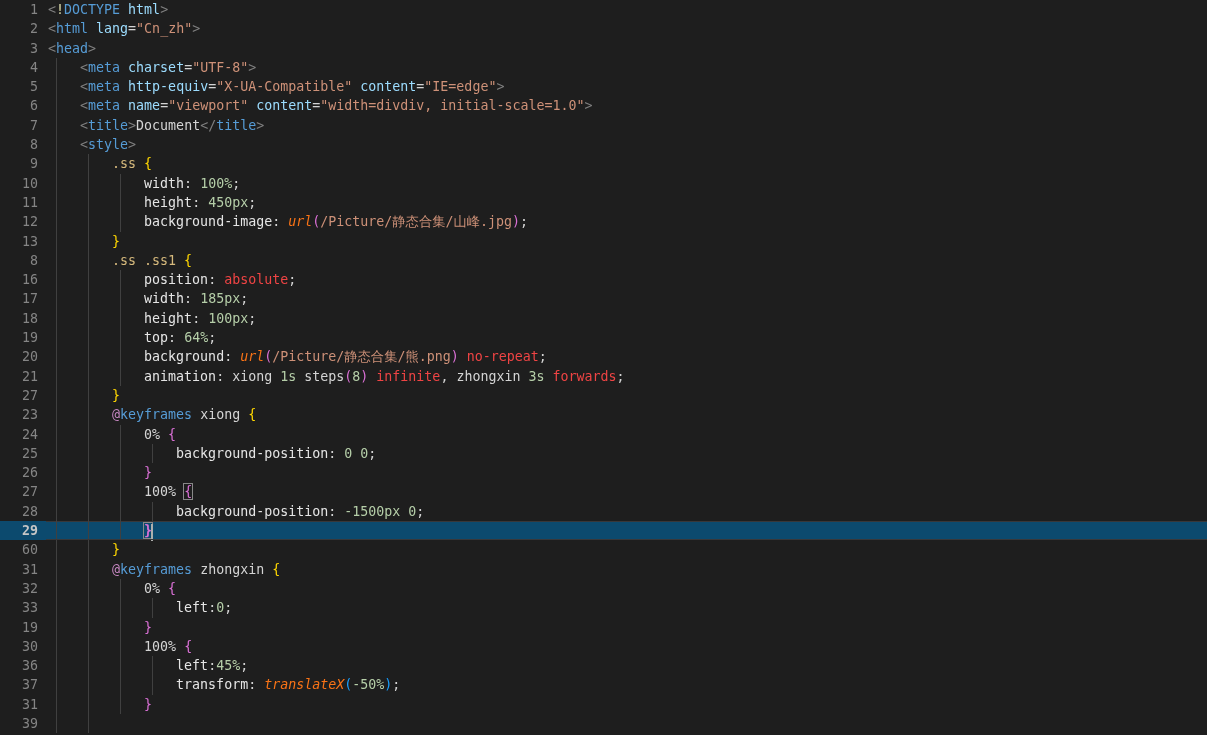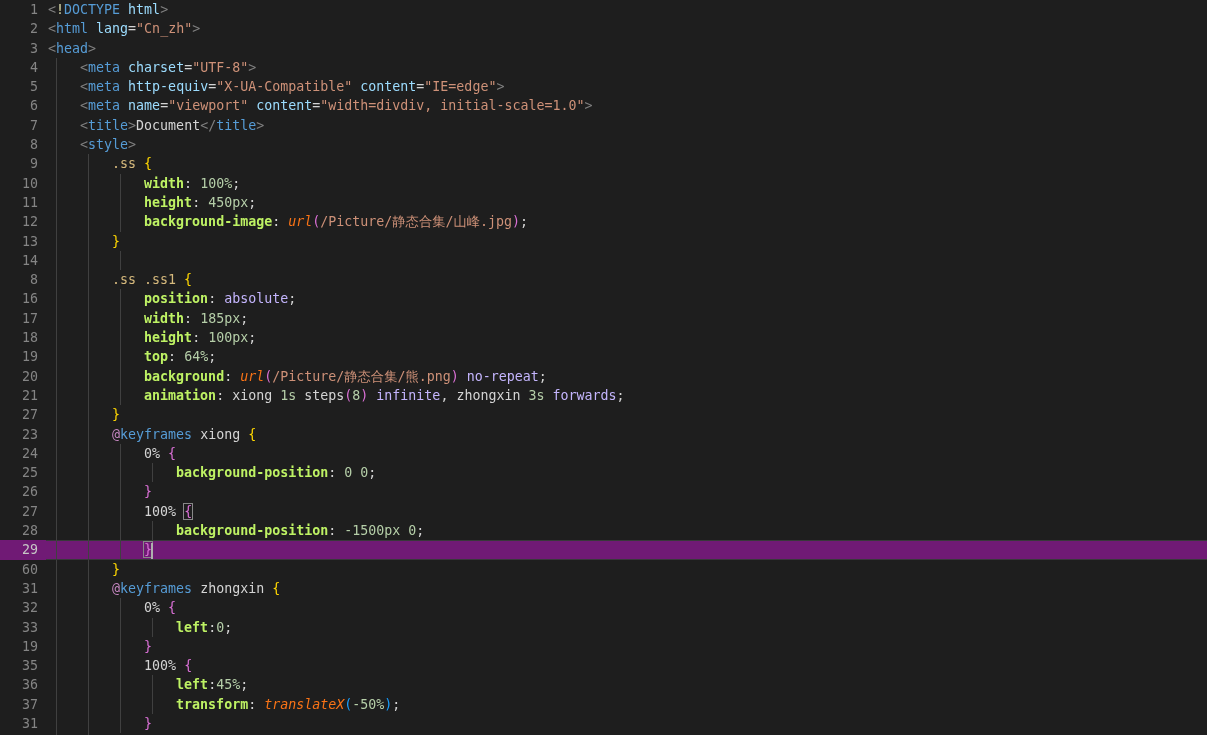--- a/index.html
+++ b/index.html
@@ -42,21 +42,22 @@
     box-sizing: border-box;
     color: #858585;
     font-size: 13.3px;
     line-height: 19.3px;
     letter-spacing: 0px;
   }
 
   .line.active .gutter { color: #c6c6c6; }
 
   .line.active {
-    background: #701a75;
+    background: #0c4a6e;
+    font-weight: bold;
   }
   .line.active::before {
     content: "";
     position: absolute;
     left: 46px; right: 0; top: 0;
     border-top: 1px solid #38383a;
     pointer-events: none;
   }
   .line.active::after {
     content: "";
@@ -92,23 +93,23 @@
   }
 
   
   .t-punct   { color: #808080; }
   .t-tag     { color: #569cd6; }
   .t-attr    { color: #9cdcfe; }
   .t-eq      { color: #d4d4d4; }
   .t-str     { color: #ce9178; }
   .t-text    { color: #d4d4d4; }
   .t-sel     { color: #d7ba7d; }
-  .t-prop    { color: #bef264; font-weight: bold; }
+  .t-prop    { color: #e5e5e5; }
   .t-num     { color: #b5cea8; }
-  .t-kw      { color: #c4b5fd; text-align: center; }
+  .t-kw      { color: #ef4444; text-align: center; }
   .t-fn      { color: #f97316; font-style: italic; }
   .t-plain   { color: #d4d4d4; }
   .t-at      { color: #c586c0; }
   .t-atname  { color: #569cd6; }
   .t-br1     { color: #ffd700; }
   .t-br2     { color: #da70d6; }
   .t-br3     { color: #179fff; }
   .t-doct    { color: #dcdcaa; }
 
   .bracket-match {
@@ -138,40 +139,39 @@
       <div class="line"><div class="gutter">4</div><div class="guides"><div class="guide" style="left: 0px;"></div></div><div class="code"><span class="t-plain">    </span><span class="t-punct">&lt;</span><span class="t-tag">meta</span><span class="t-plain"> </span><span class="t-attr">charset</span><span class="t-eq">=</span><span class="t-str">"UTF-8"</span><span class="t-punct">&gt;</span></div></div>
       <div class="line"><div class="gutter">5</div><div class="guides"><div class="guide" style="left: 0px;"></div></div><div class="code"><span class="t-plain">    </span><span class="t-punct">&lt;</span><span class="t-tag">meta</span><span class="t-plain"> </span><span class="t-attr">http-equiv</span><span class="t-eq">=</span><span class="t-str">"X-UA-Compatible"</span><span class="t-plain"> </span><span class="t-attr">content</span><span class="t-eq">=</span><span class="t-str">"IE=edge"</span><span class="t-punct">&gt;</span></div></div>
       <div class="line"><div class="gutter">6</div><div class="guides"><div class="guide" style="left: 0px;"></div></div><div class="code"><span class="t-plain">    </span><span class="t-punct">&lt;</span><span class="t-tag">meta</span><span class="t-plain"> </span><span class="t-attr">name</span><span class="t-eq">=</span><span class="t-str">"viewport"</span><span class="t-plain"> </span><span class="t-attr">content</span><span class="t-eq">=</span><span class="t-str">"width=divdiv, initial-scale=1.0"</span><span class="t-punct">&gt;</span></div></div>
       <div class="line"><div class="gutter">7</div><div class="guides"><div class="guide" style="left: 0px;"></div></div><div class="code"><span class="t-plain">    </span><span class="t-punct">&lt;</span><span class="t-tag">title</span><span class="t-punct">&gt;</span><span class="t-text">Document</span><span class="t-punct">&lt;/</span><span class="t-tag">title</span><span class="t-punct">&gt;</span></div></div>
       <div class="line"><div class="gutter">8</div><div class="guides"><div class="guide" style="left: 0px;"></div></div><div class="code"><span class="t-plain">    </span><span class="t-punct">&lt;</span><span class="t-tag">style</span><span class="t-punct">&gt;</span></div></div>
       <div class="line"><div class="gutter">9</div><div class="guides"><div class="guide" style="left: 0px;"></div><div class="guide" style="left: 32.05px;"></div></div><div class="code"><span class="t-plain">        </span><span class="t-sel">.ss</span><span class="t-plain"> </span><span class="t-br1">{</span></div></div>
       <div class="line"><div class="gutter">10</div><div class="guides"><div class="guide" style="left: 0px;"></div><div class="guide" style="left: 32.05px;"></div><div class="guide" style="left: 64.1px;"></div></div><div class="code"><span class="t-plain">            </span><span class="t-prop">width</span><span class="t-plain">: </span><span class="t-num">100%</span><span class="t-plain">;</span></div></div>
       <div class="line"><div class="gutter">11</div><div class="guides"><div class="guide" style="left: 0px;"></div><div class="guide" style="left: 32.05px;"></div><div class="guide" style="left: 64.1px;"></div></div><div class="code"><span class="t-plain">            </span><span class="t-prop">height</span><span class="t-plain">: </span><span class="t-num">450px</span><span class="t-plain">;</span></div></div>
       <div class="line"><div class="gutter">12</div><div class="guides"><div class="guide" style="left: 0px;"></div><div class="guide" style="left: 32.05px;"></div><div class="guide" style="left: 64.1px;"></div></div><div class="code"><span class="t-plain">            </span><span class="t-prop">background-image</span><span class="t-plain">: </span><span class="t-fn">url</span><span class="t-br2">(</span><span class="t-str">/Picture/静态合集/山峰.jpg</span><span class="t-br2">)</span><span class="t-plain">;</span></div></div>
       <div class="line"><div class="gutter">13</div><div class="guides"><div class="guide" style="left: 0px;"></div><div class="guide" style="left: 32.05px;"></div></div><div class="code"><span class="t-plain">        </span><span class="t-br1">}</span></div></div>
-      <div class="line"><div class="gutter">14</div><div class="guides"><div class="guide" style="left: 0px;"></div><div class="guide" style="left: 32.05px;"></div><div class="guide" style="left: 64.1px;"></div></div><div class="code"></div></div>
       <div class="line"><div class="gutter">8</div><div class="guides"><div class="guide" style="left: 0px;"></div><div class="guide" style="left: 32.05px;"></div></div><div class="code"><span class="t-plain">        </span><span class="t-sel">.ss .ss1</span><span class="t-plain"> </span><span class="t-br1">{</span></div></div>
       <div class="line"><div class="gutter">16</div><div class="guides"><div class="guide" style="left: 0px;"></div><div class="guide" style="left: 32.05px;"></div><div class="guide" style="left: 64.1px;"></div></div><div class="code"><span class="t-plain">            </span><span class="t-prop">position</span><span class="t-plain">: </span><span class="t-kw">absolute</span><span class="t-plain">;</span></div></div>
       <div class="line"><div class="gutter">17</div><div class="guides"><div class="guide" style="left: 0px;"></div><div class="guide" style="left: 32.05px;"></div><div class="guide" style="left: 64.1px;"></div></div><div class="code"><span class="t-plain">            </span><span class="t-prop">width</span><span class="t-plain">: </span><span class="t-num">185px</span><span class="t-plain">;</span></div></div>
       <div class="line"><div class="gutter">18</div><div class="guides"><div class="guide" style="left: 0px;"></div><div class="guide" style="left: 32.05px;"></div><div class="guide" style="left: 64.1px;"></div></div><div class="code"><span class="t-plain">            </span><span class="t-prop">height</span><span class="t-plain">: </span><span class="t-num">100px</span><span class="t-plain">;</span></div></div>
       <div class="line"><div class="gutter">19</div><div class="guides"><div class="guide" style="left: 0px;"></div><div class="guide" style="left: 32.05px;"></div><div class="guide" style="left: 64.1px;"></div></div><div class="code"><span class="t-plain">            </span><span class="t-prop">top</span><span class="t-plain">: </span><span class="t-num">64%</span><span class="t-plain">;</span></div></div>
       <div class="line"><div class="gutter">20</div><div class="guides"><div class="guide" style="left: 0px;"></div><div class="guide" style="left: 32.05px;"></div><div class="guide" style="left: 64.1px;"></div></div><div class="code"><span class="t-plain">            </span><span class="t-prop">background</span><span class="t-plain">: </span><span class="t-fn">url</span><span class="t-br2">(</span><span class="t-str">/Picture/静态合集/熊.png</span><span class="t-br2">)</span><span class="t-plain"> </span><span class="t-kw">no-repeat</span><span class="t-plain">;</span></div></div>
       <div class="line"><div class="gutter">21</div><div class="guides"><div class="guide" style="left: 0px;"></div><div class="guide" style="left: 32.05px;"></div><div class="guide" style="left: 64.1px;"></div></div><div class="code"><span class="t-plain">            </span><span class="t-prop">animation</span><span class="t-plain">: </span><span class="t-plain">xiong</span><span class="t-plain"> </span><span class="t-num">1s</span><span class="t-plain"> </span><span class="t-plain">steps</span><span class="t-br2">(</span><span class="t-num">8</span><span class="t-br2">)</span><span class="t-plain"> </span><span class="t-kw">infinite</span><span class="t-plain">, </span><span class="t-plain">zhongxin</span><span class="t-plain"> </span><span class="t-num">3s</span><span class="t-plain"> </span><span class="t-kw">forwards</span><span class="t-plain">;</span></div></div>
       <div class="line"><div class="gutter">27</div><div class="guides"><div class="guide" style="left: 0px;"></div><div class="guide" style="left: 32.05px;"></div></div><div class="code"><span class="t-plain">        </span><span class="t-br1">}</span></div></div>
       <div class="line"><div class="gutter">23</div><div class="guides"><div class="guide" style="left: 0px;"></div><div class="guide" style="left: 32.05px;"></div></div><div class="code"><span class="t-plain">        </span><span class="t-at">@</span><span class="t-atname">keyframes</span><span class="t-plain"> </span><span class="t-plain">xiong</span><span class="t-plain"> </span><span class="t-br1">{</span></div></div>
       <div class="line"><div class="gutter">24</div><div class="guides"><div class="guide" style="left: 0px;"></div><div class="guide" style="left: 32.05px;"></div><div class="guide" style="left: 64.1px;"></div></div><div class="code"><span class="t-plain">            </span><span class="t-plain">0%</span><span class="t-plain"> </span><span class="t-br2">{</span></div></div>
       <div class="line"><div class="gutter">25</div><div class="guides"><div class="guide" style="left: 0px;"></div><div class="guide" style="left: 32.05px;"></div><div class="guide" style="left: 64.1px;"></div><div class="guide" style="left: 96.15px;"></div></div><div class="code"><span class="t-plain">                </span><span class="t-prop">background-position</span><span class="t-plain">: </span><span class="t-num">0 0</span><span class="t-plain">;</span></div></div>
       <div class="line"><div class="gutter">26</div><div class="guides"><div class="guide" style="left: 0px;"></div><div class="guide" style="left: 32.05px;"></div><div class="guide" style="left: 64.1px;"></div></div><div class="code"><span class="t-plain">            </span><span class="t-br2">}</span></div></div>
       <div class="line"><div class="gutter">27</div><div class="guides"><div class="guide" style="left: 0px;"></div><div class="guide" style="left: 32.05px;"></div><div class="guide" style="left: 64.1px;"></div></div><div class="code"><span class="t-plain">            </span><span class="t-plain">100%</span><span class="t-plain"> </span><span class="t-br2 bracket-match">{</span></div></div>
       <div class="line"><div class="gutter">28</div><div class="guides"><div class="guide" style="left: 0px;"></div><div class="guide" style="left: 32.05px;"></div><div class="guide" style="left: 64.1px;"></div><div class="guide" style="left: 96.15px;"></div></div><div class="code"><span class="t-plain">                </span><span class="t-prop">background-position</span><span class="t-plain">: </span><span class="t-num">-1500px 0</span><span class="t-plain">;</span></div></div>
       <div class="line active"><div class="gutter">29</div><div class="guides"><div class="guide" style="left: 0px;"></div><div class="guide" style="left: 32.05px;"></div><div class="guide" style="left: 64.1px;"></div></div><div class="code"><span class="t-plain">            </span><span class="t-br2 bracket-match">}</span><span class="cursor"></span></div></div>
       <div class="line"><div class="gutter">60</div><div class="guides"><div class="guide" style="left: 0px;"></div><div class="guide" style="left: 32.05px;"></div></div><div class="code"><span class="t-plain">        </span><span class="t-br1">}</span></div></div>
       <div class="line"><div class="gutter">31</div><div class="guides"><div class="guide" style="left: 0px;"></div><div class="guide" style="left: 32.05px;"></div></div><div class="code"><span class="t-plain">        </span><span class="t-at">@</span><span class="t-atname">keyframes</span><span class="t-plain"> </span><span class="t-plain">zhongxin</span><span class="t-plain"> </span><span class="t-br1">{</span></div></div>
       <div class="line"><div class="gutter">32</div><div class="guides"><div class="guide" style="left: 0px;"></div><div class="guide" style="left: 32.05px;"></div><div class="guide" style="left: 64.1px;"></div></div><div class="code"><span class="t-plain">            </span><span class="t-plain">0%</span><span class="t-plain"> </span><span class="t-br2">{</span></div></div>
       <div class="line"><div class="gutter">33</div><div class="guides"><div class="guide" style="left: 0px;"></div><div class="guide" style="left: 32.05px;"></div><div class="guide" style="left: 64.1px;"></div><div class="guide" style="left: 96.15px;"></div></div><div class="code"><span class="t-plain">                </span><span class="t-prop">left</span><span class="t-plain">:</span><span class="t-num">0</span><span class="t-plain">;</span></div></div>
       <div class="line"><div class="gutter">19</div><div class="guides"><div class="guide" style="left: 0px;"></div><div class="guide" style="left: 32.05px;"></div><div class="guide" style="left: 64.1px;"></div></div><div class="code"><span class="t-plain">            </span><span class="t-br2">}</span></div></div>
-      <div class="line"><div class="gutter">35</div><div class="guides"><div class="guide" style="left: 0px;"></div><div class="guide" style="left: 32.05px;"></div><div class="guide" style="left: 64.1px;"></div></div><div class="code"><span class="t-plain">            </span><span class="t-plain">100%</span><span class="t-plain"> </span><span class="t-br2">{</span></div></div>
+      <div class="line"><div class="gutter">30</div><div class="guides"><div class="guide" style="left: 0px;"></div><div class="guide" style="left: 32.05px;"></div><div class="guide" style="left: 64.1px;"></div></div><div class="code"><span class="t-plain">            </span><span class="t-plain">100%</span><span class="t-plain"> </span><span class="t-br2">{</span></div></div>
       <div class="line"><div class="gutter">36</div><div class="guides"><div class="guide" style="left: 0px;"></div><div class="guide" style="left: 32.05px;"></div><div class="guide" style="left: 64.1px;"></div><div class="guide" style="left: 96.15px;"></div></div><div class="code"><span class="t-plain">                </span><span class="t-prop">left</span><span class="t-plain">:</span><span class="t-num">45%</span><span class="t-plain">;</span></div></div>
       <div class="line"><div class="gutter">37</div><div class="guides"><div class="guide" style="left: 0px;"></div><div class="guide" style="left: 32.05px;"></div><div class="guide" style="left: 64.1px;"></div><div class="guide" style="left: 96.15px;"></div></div><div class="code"><span class="t-plain">                </span><span class="t-prop">transform</span><span class="t-plain">: </span><span class="t-fn">translateX</span><span class="t-br3">(</span><span class="t-num">-50%</span><span class="t-br3">)</span><span class="t-plain">;</span></div></div>
       <div class="line"><div class="gutter">31</div><div class="guides"><div class="guide" style="left: 0px;"></div><div class="guide" style="left: 32.05px;"></div><div class="guide" style="left: 64.1px;"></div></div><div class="code"><span class="t-plain">            </span><span class="t-br2">}</span></div></div>
       <div class="line"><div class="gutter">39</div><div class="guides"><div class="guide" style="left: 0px;"></div><div class="guide" style="left: 32.05px;"></div></div><div class="code"></div></div>
     </div>
 </div>
 
 </body></html>

